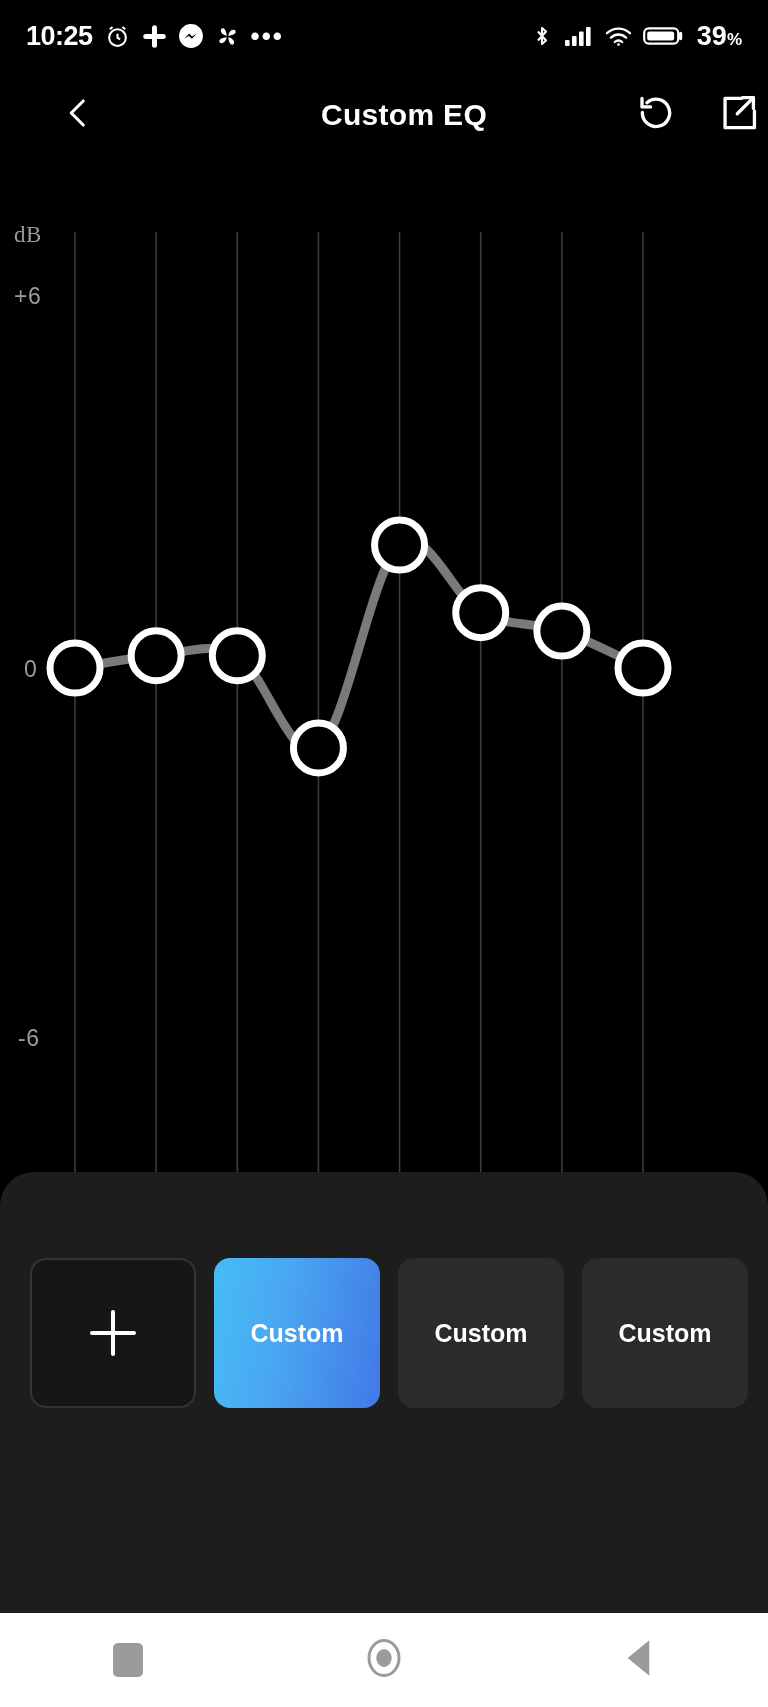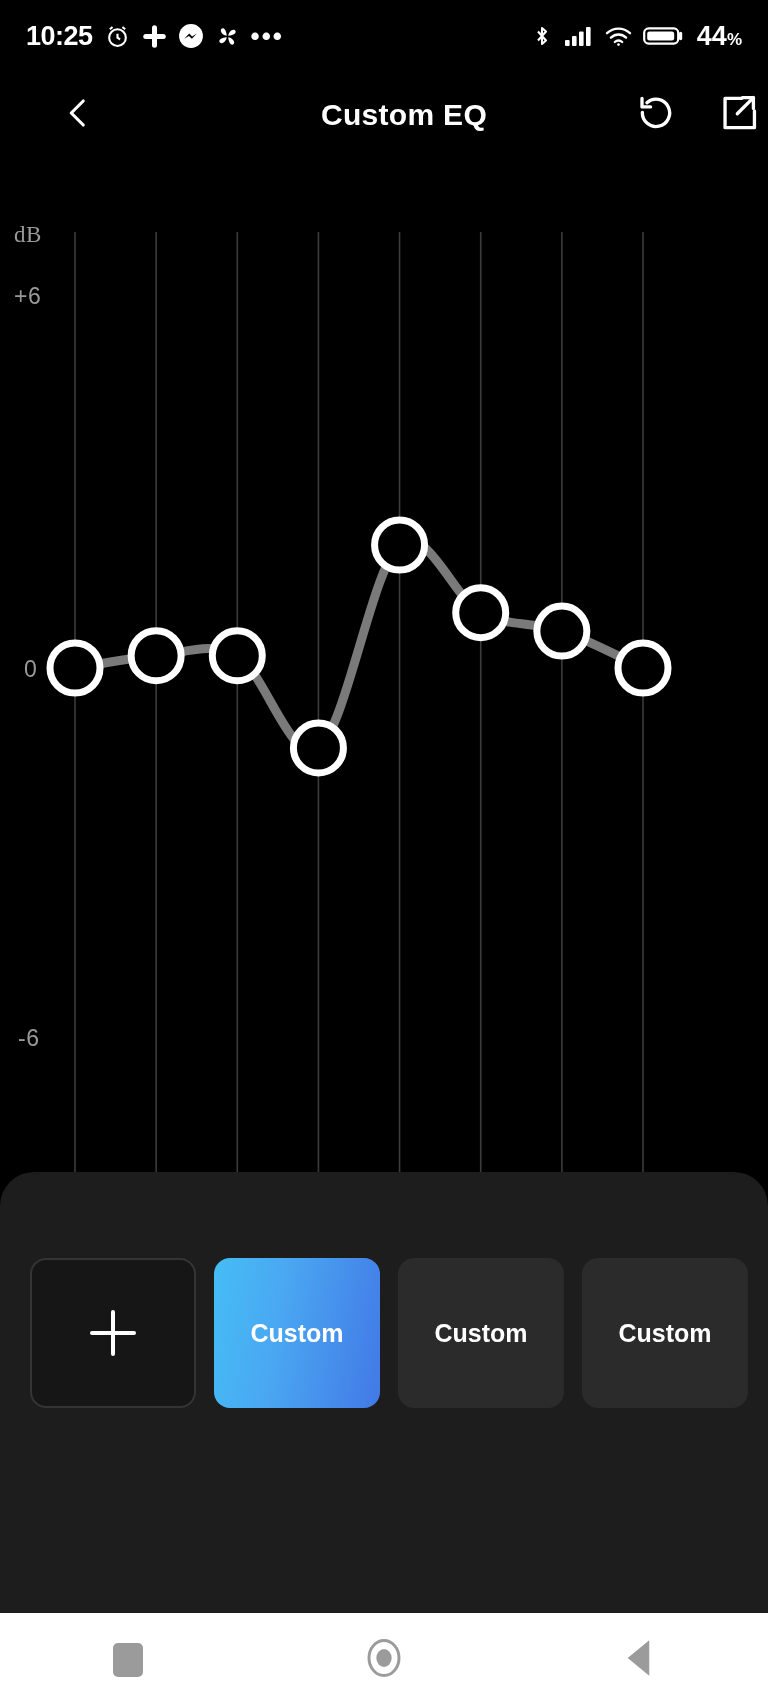--- a/index.html
+++ b/index.html
@@ -145,21 +145,21 @@
           <circle cx="14" cy="20.6" r="1.3" fill="#fff" stroke="none"></circle>
         </svg>
       </span>
       <span class="ico">
         <svg width="42" height="24" viewBox="0 0 42 24" fill="none">
           <rect x="1.2" y="4.4" width="34" height="15.2" rx="4.4" stroke="#fff" stroke-width="2.2"></rect>
           <rect x="4.2" y="7.4" width="27" height="9.2" rx="2.3" fill="#fff"></rect>
           <path d="M37.6 9.4v5.2" stroke="#fff" stroke-width="3.2" stroke-linecap="round"></path>
         </svg>
       </span>
-      <span class="sb-batt-text"><span>44</span><span class="pct">%</span></span>
+      <span class="sb-batt-text"><span>39</span><span class="pct">%</span></span>
     </div>
   </div>
 
   <div class="appbar">
     <div class="back">
       <span>
         <svg width="36" height="44" viewBox="0 0 24 24" fill="none" stroke="#fff" stroke-width="2.1" stroke-linecap="round" stroke-linejoin="round">
           <path d="M15.5 4 7.5 12l8 8"></path>
         </svg>
       </span>

